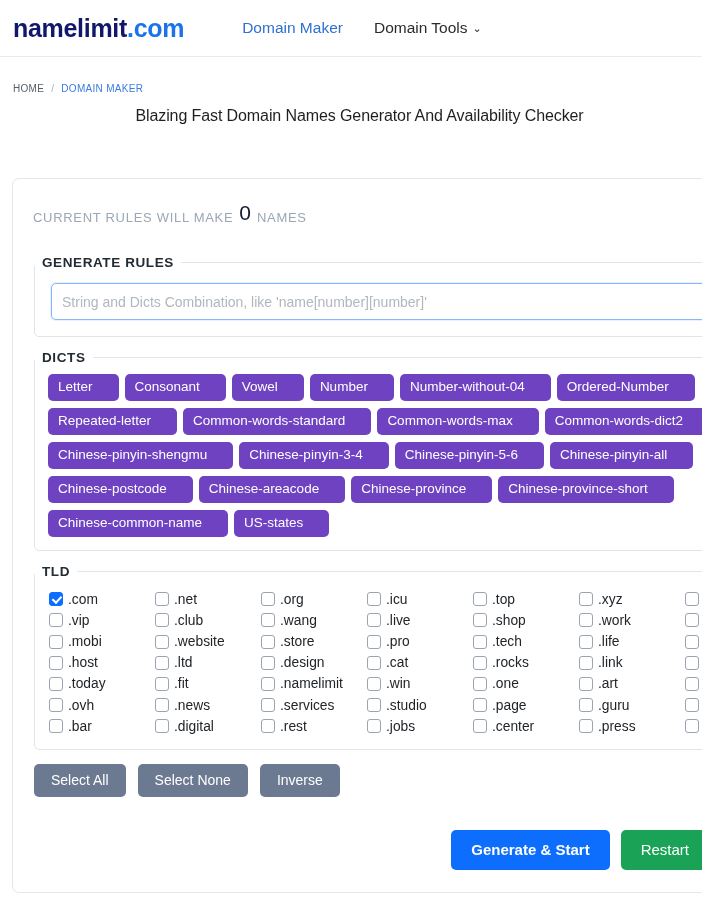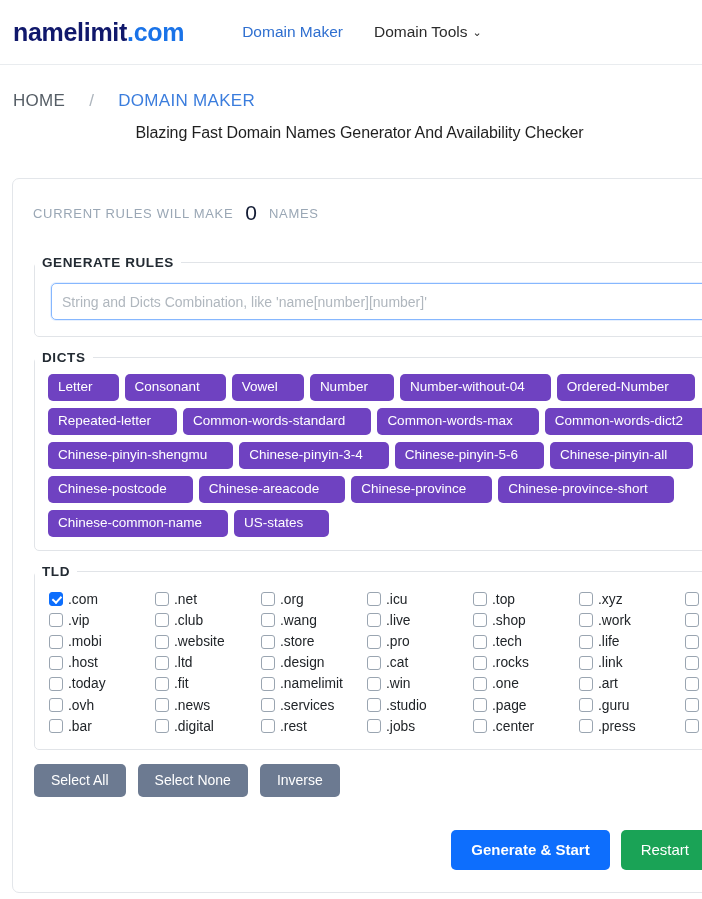--- a/index.html
+++ b/index.html
@@ -11,21 +11,21 @@
     width: 702px;
     height: 899px;
     overflow: hidden;
     font-family: "Liberation Sans", sans-serif;
     color: #212529;
     position: relative;
   }
 
   
   .navbar {
-    height: 65px;
+    height: 57px;
     display: flex;
     align-items: center;
     padding: 0 0 0 13px;
     border-bottom: 1px solid #e9ecef;
     box-sizing: border-box;
     background: #fff;
   }
   .brand {
     font-size: 25px;
     font-weight: bold;
@@ -55,26 +55,26 @@
     font-size: 11px;
     color: #2b2b2b;
     transform: translateY(-1px);
   }
 
   
   .page-head {
     padding: 26px 0 0 13px;
   }
   .breadcrumb {
-    font-size: 17px;
+    font-size: 10px;
     letter-spacing: 0.3px;
     color: #6c757d;
     display: flex;
     align-items: center;
-    gap: 24px;
+    gap: 7px;
   }
   .breadcrumb a { text-decoration: none; }
   .crumb-home { color: #565e66; }
   .crumb-sep  { color: #adb5bd; }
   .crumb-current { color: #3b7ddd; }
   .page-title {
     margin: 13px 0 0 4px;
     font-size: 16px;
     font-weight: 400;
     color: #1f1f1f;
@@ -103,22 +103,22 @@
     padding: 0 20px 0 20px;
     box-sizing: border-box;
     position: relative;
   }
   .rules-count {
     font-size: 13px;
     letter-spacing: 0.7px;
     color: #9aa7b5;
     white-space: nowrap;
     display: flex;
-    align-items: center;
-    gap: 12px;
+    align-items: flex-end;
+    gap: 6px;
   }
   .rules-count .big-num {
     font-size: 21px;
     color: #111a33;
     font-weight: 400;
     letter-spacing: 0;
   }
 
   
   fieldset.sec {

